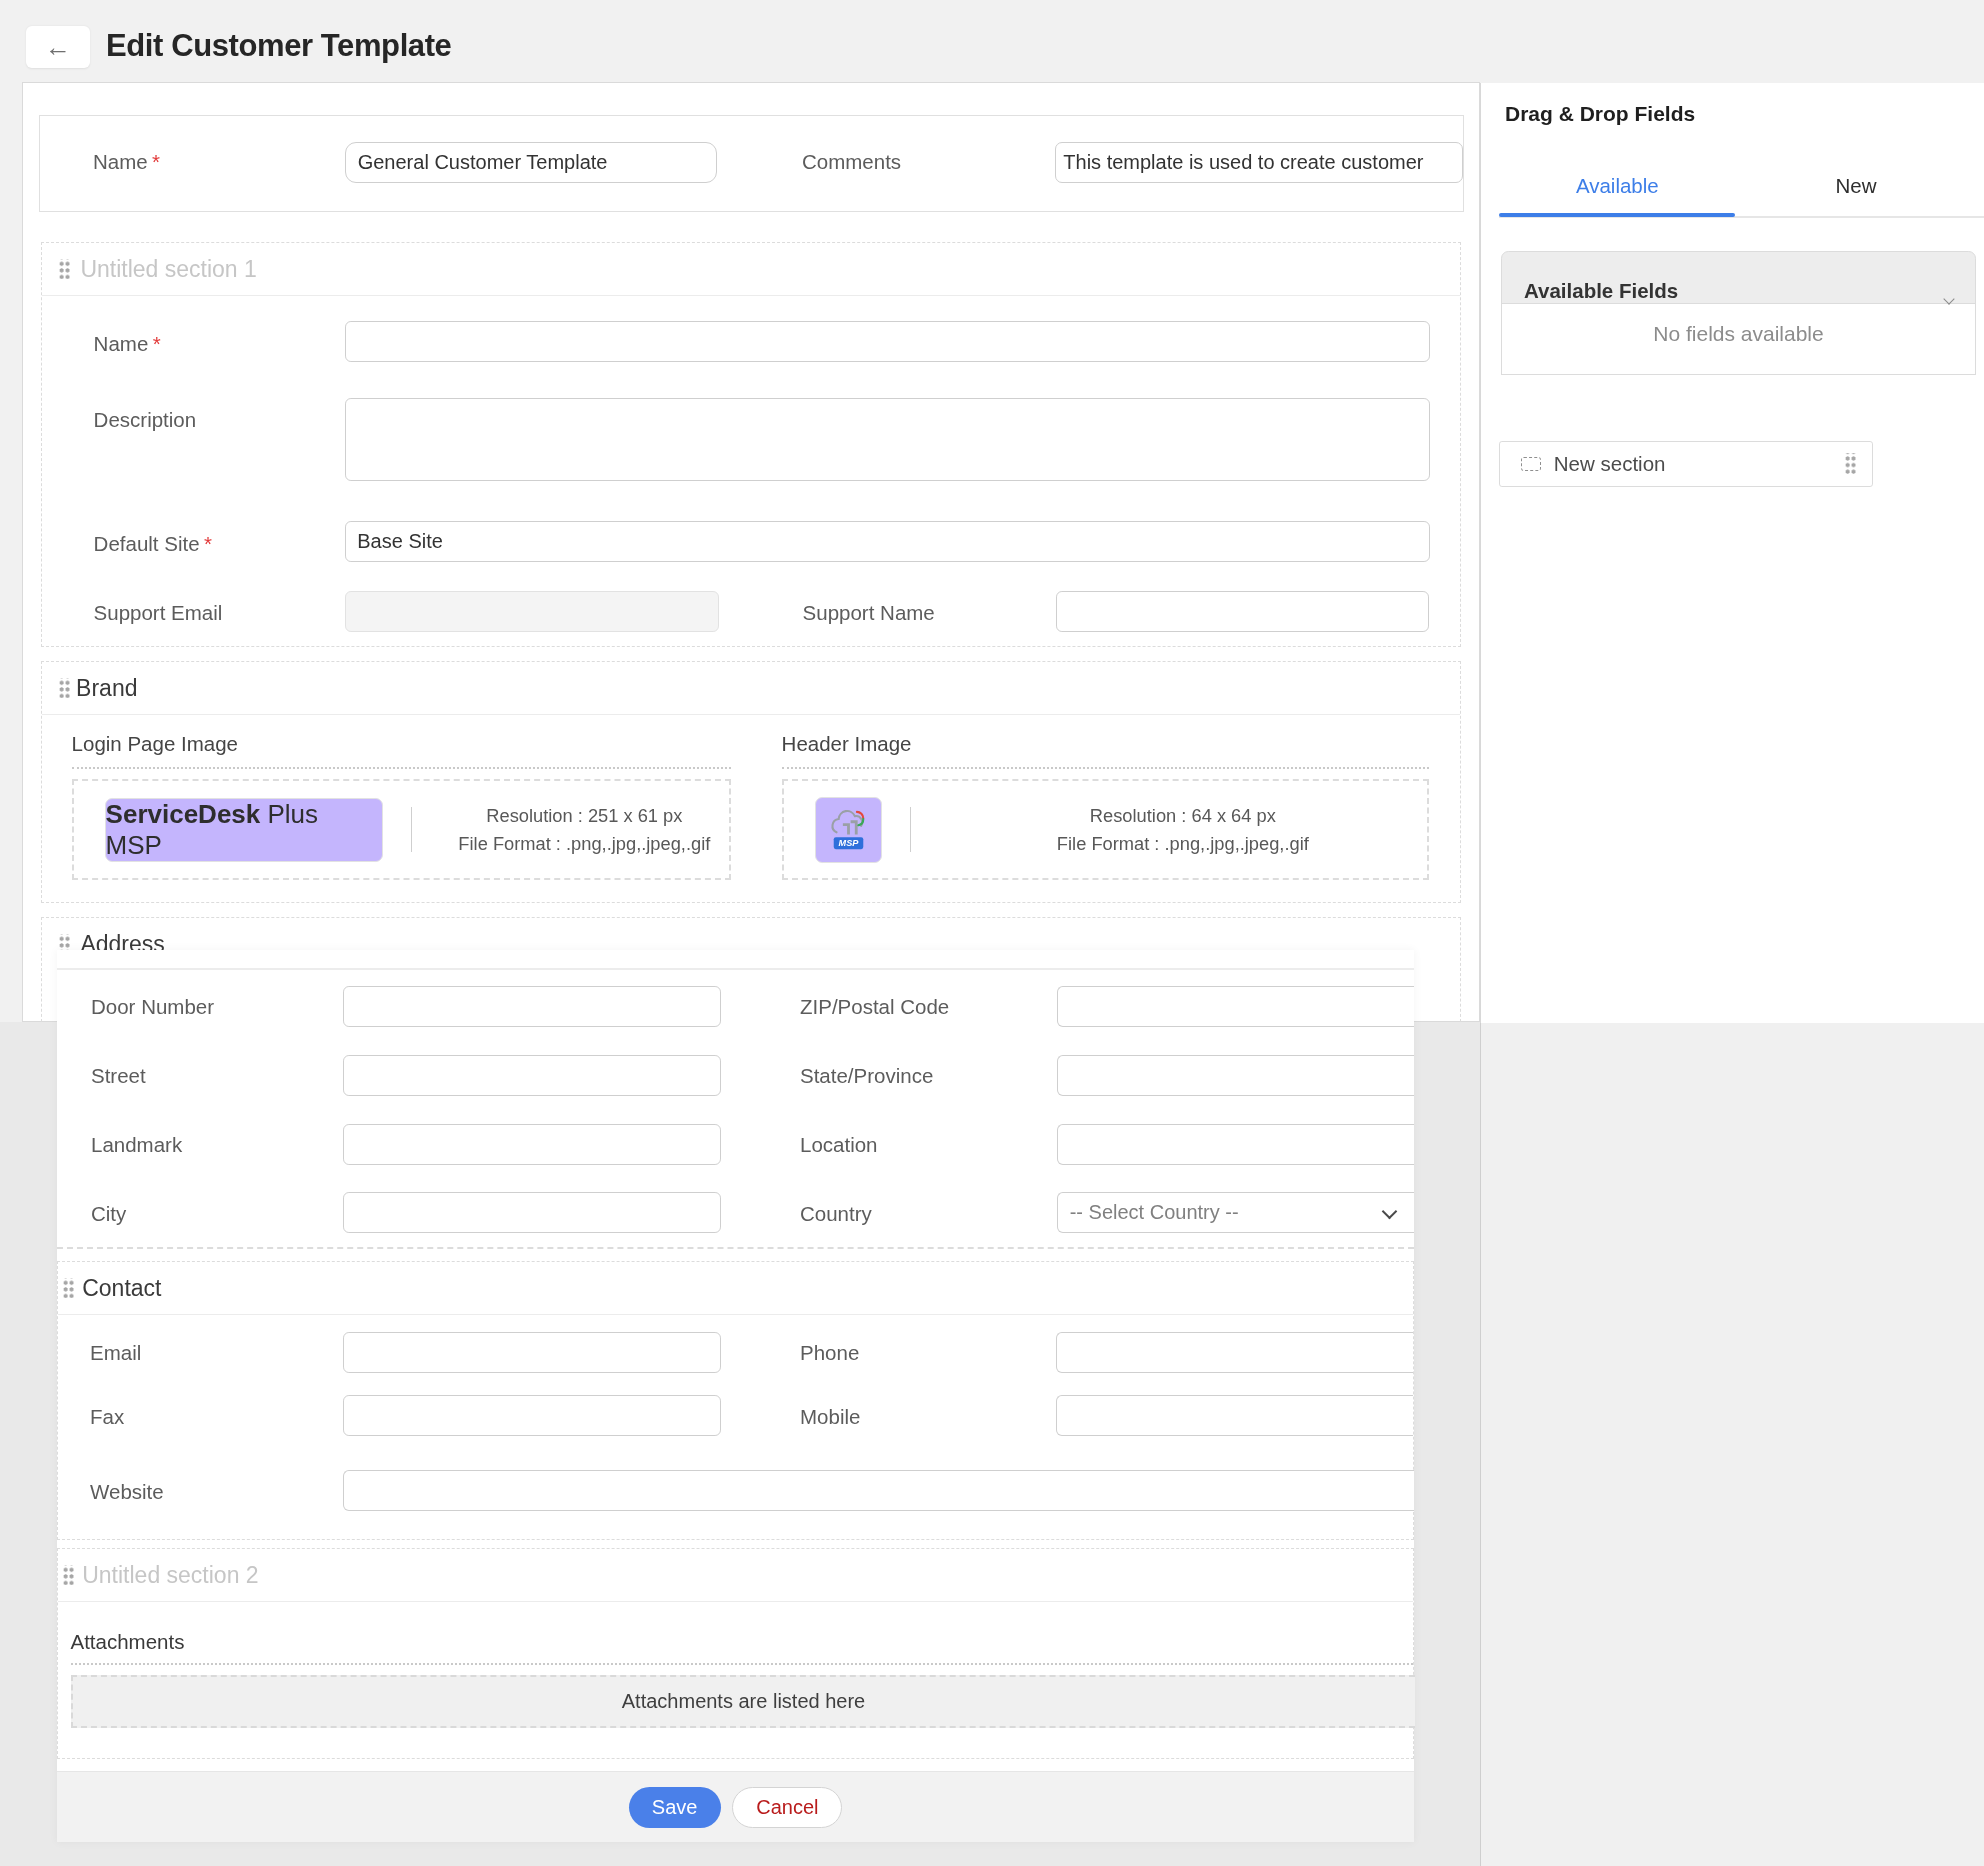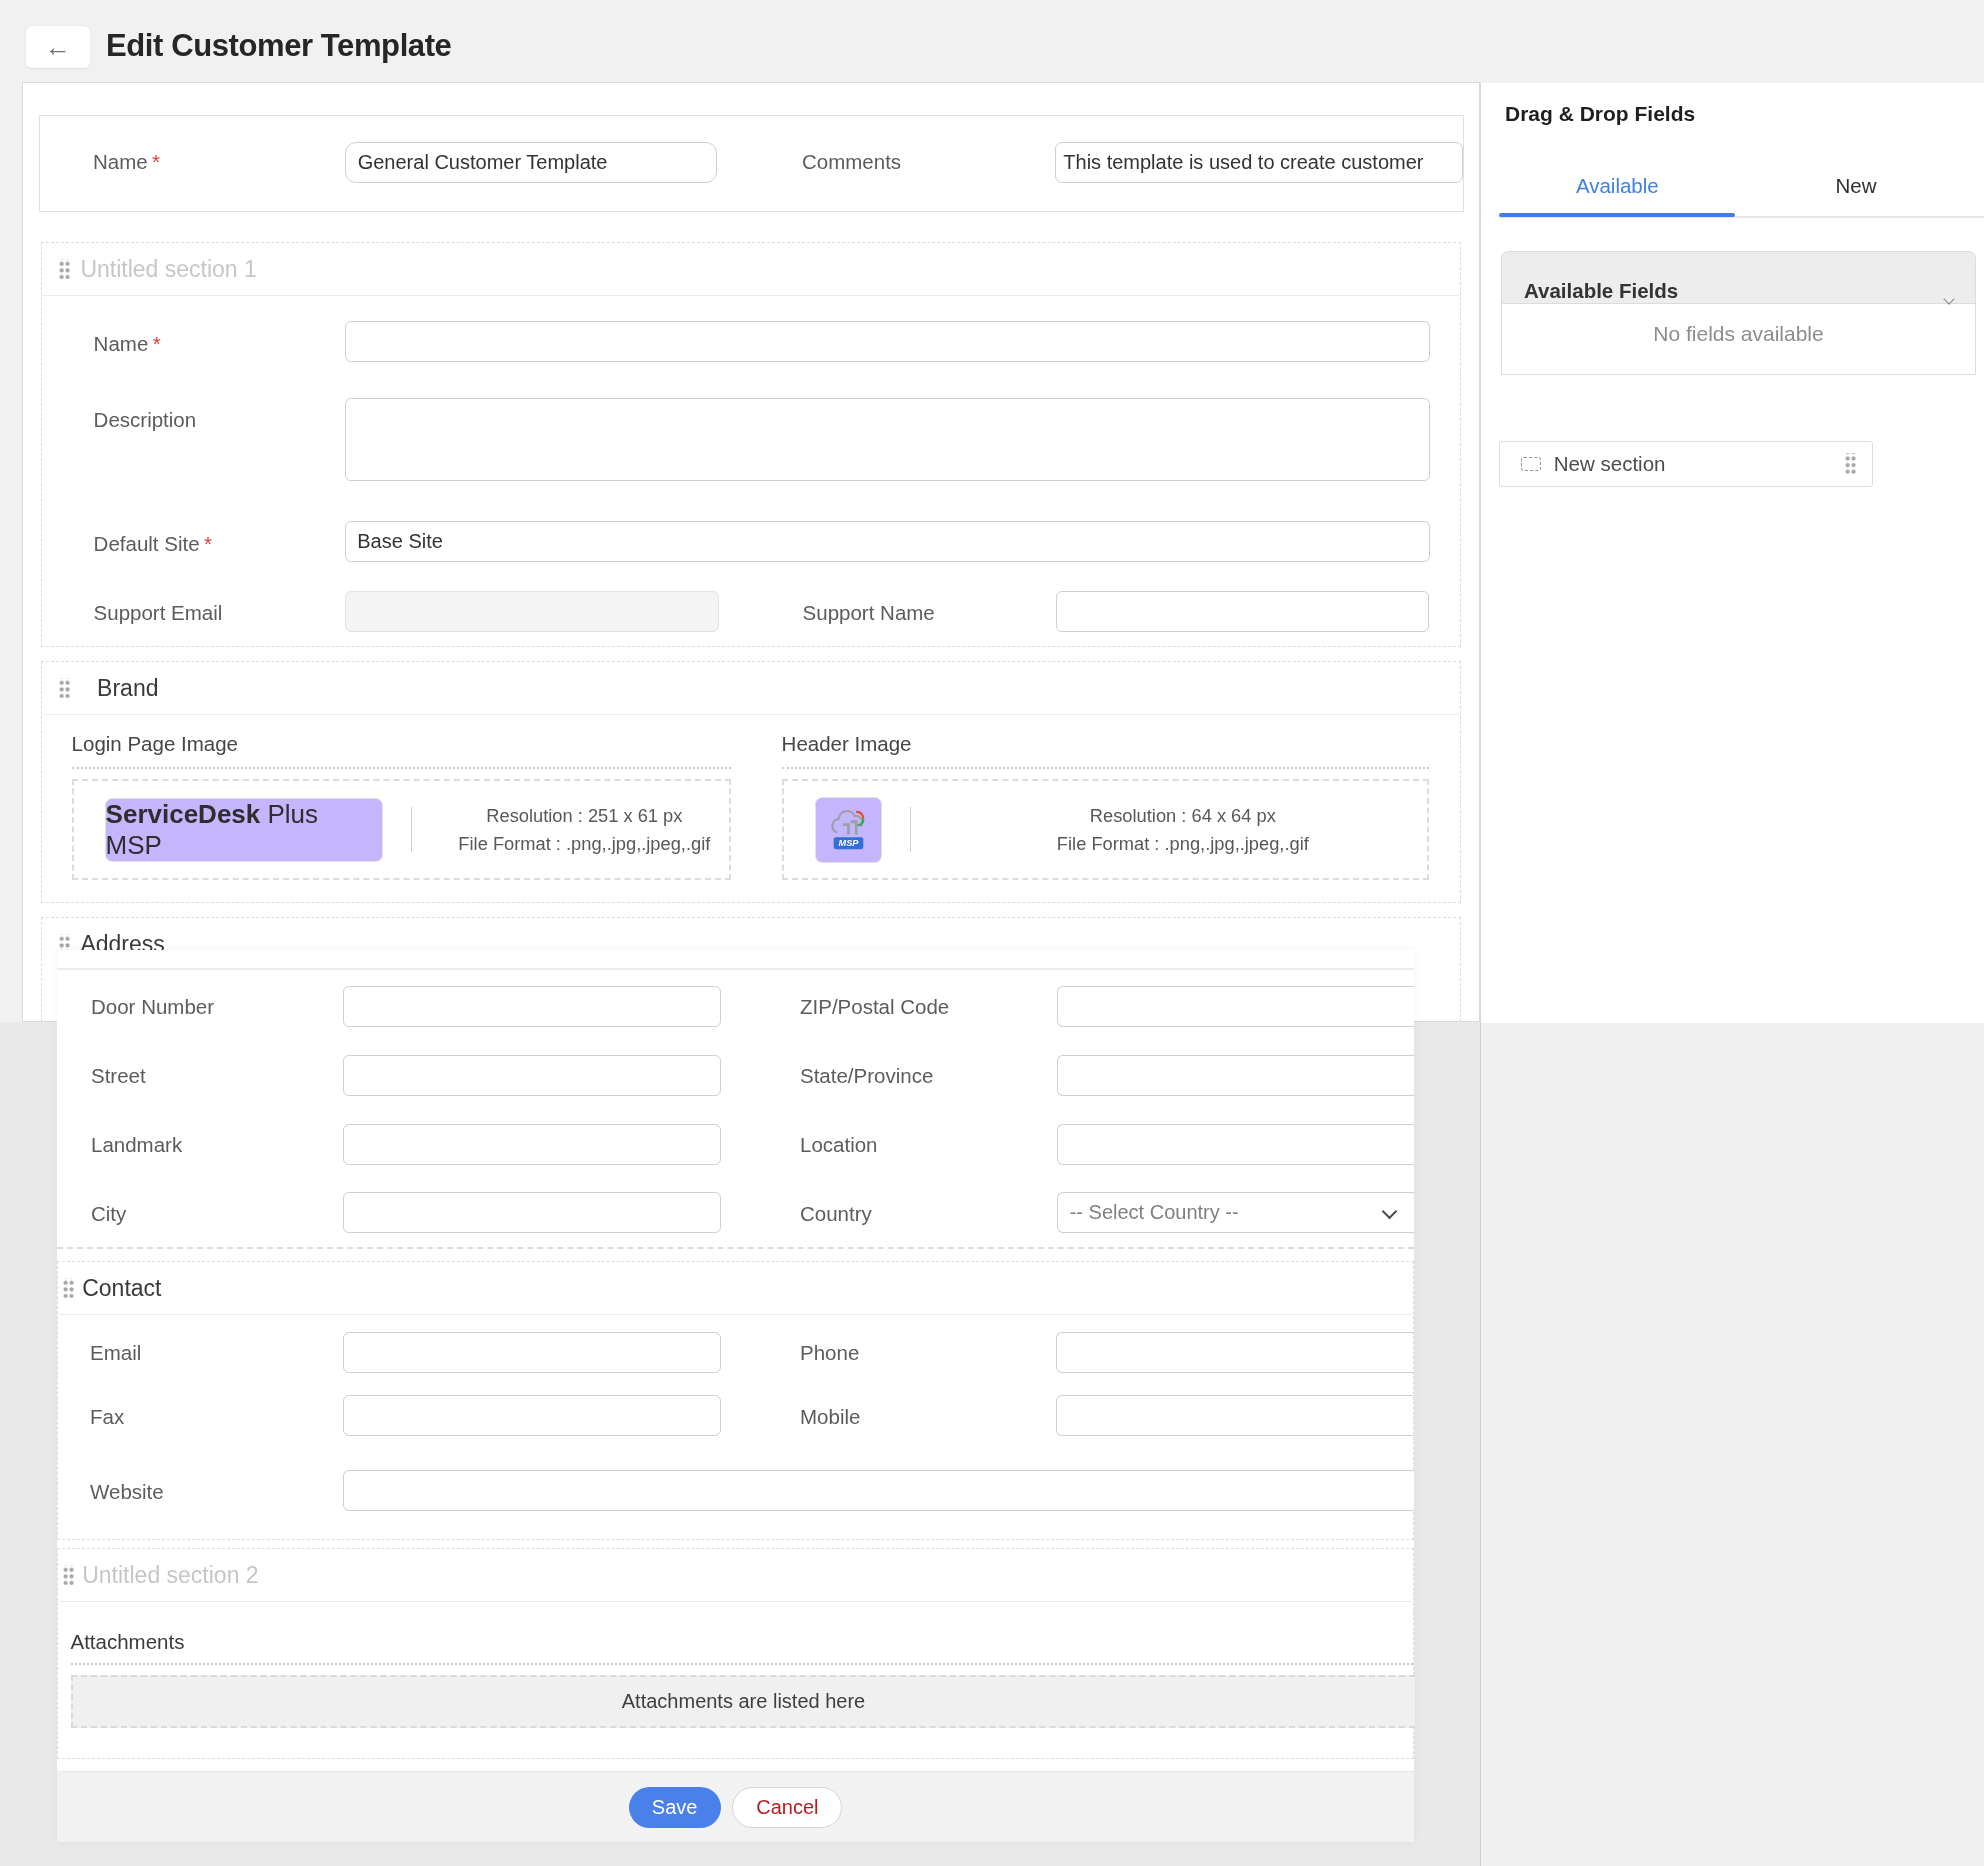--- a/index.html
+++ b/index.html
@@ -121,21 +121,21 @@
     <input class="abs inp" style="left: 303px; top: 278px; width: 1085px;" value="Base Site">
     <span class="abs lbl" style="left:52px; top:358px;">Support Email</span>
     <input class="abs inp dis" style="left: 303px; top: 348px; width: 374px;" disabled="">
     <span class="abs lbl" style="left:761px; top:358px;">Support Name</span>
     <input class="abs inp" style="left: 1014px; top: 348px; width: 373px;">
   </div>
 
   <div class="abs sec-box" style="left:17.6px; top:578px; width:1420px; height:242px;">
     <div class="sec-head" style="padding-left:16px;">
       <span class="dots"></span>
-      <span class="sec-title" style="margin-left:27px;">Brand</span>
+      <span class="sec-title" style="margin-left:6px;">Brand</span>
     </div>
     <span class="abs lbl" style="left:30px; top:70px; color:#454545;">Login Page Image</span>
     <div class="abs dotline" style="left:30px; top:105px; width:659px;"></div>
     <div class="abs upload-box" style="left:30px; top:117px; width:659px; height:101px; padding-left:31px; gap:28px;">
       <div class="logo-card" style="width:278px; height:64px;">
         <span style="font-size:26px; color:#2e2e2e;"><b>ServiceDesk</b><span> Plus MSP</span></span>
       </div>
       <div class="vdiv"></div>
       <div class="upl-info">
         <div>Resolution : 251 x 61 px</div>

